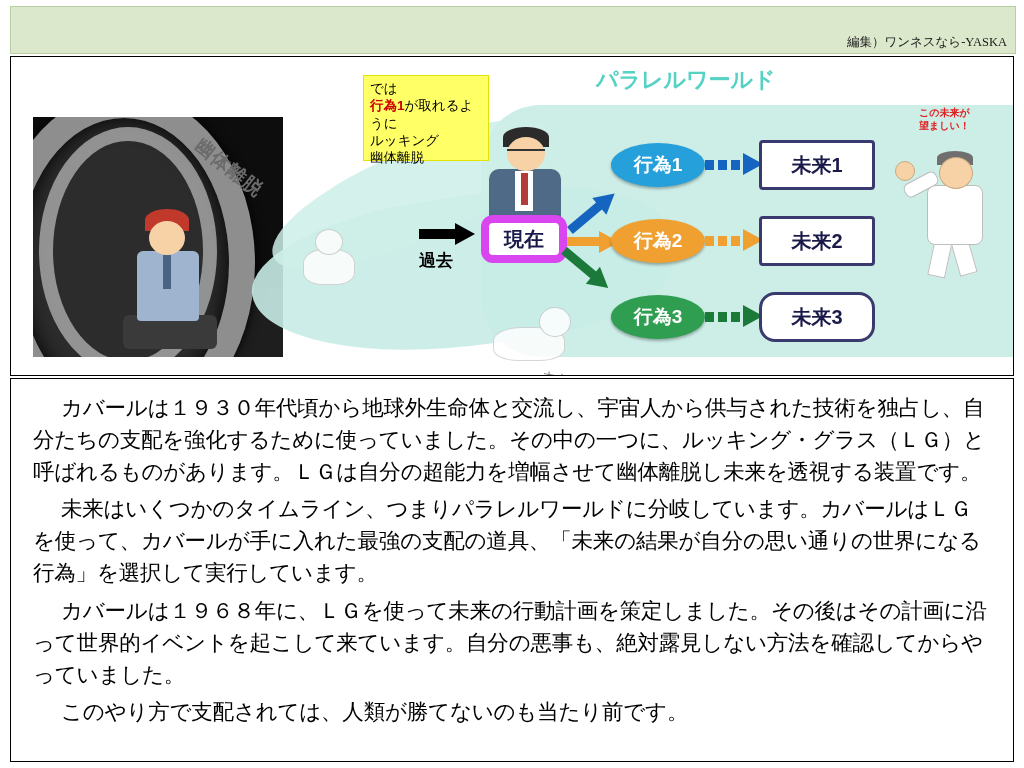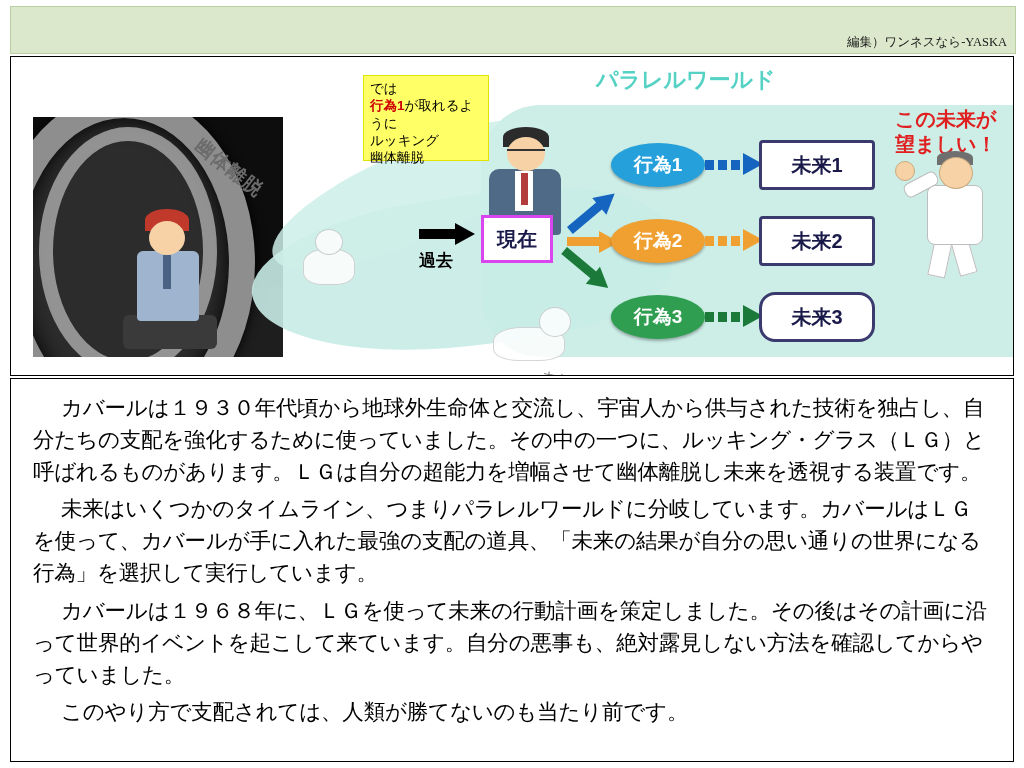--- a/index.html
+++ b/index.html
@@ -276,25 +276,25 @@
     top: 192px;
     font-size: 17px;
     font-weight: bold;
     color: #000;
     white-space: nowrap;
   }
   .node-genzai {
     position: absolute;
     left: 470px;
     top: 158px;
-    width: 72px;
+    width: 86px;
     height: 48px;
     background: #ffffff;
-    border: 3px solid #d946ef;
-    border-radius: 0;
+    border: 8px solid #d946ef;
+    border-radius: 12px;
     display: flex;
     align-items: center;
     justify-content: center;
     font-size: 20px;
     font-weight: bold;
     color: #1a1a4a;
     box-sizing: border-box;
   }
   
   .act {
@@ -364,23 +364,23 @@
   .d2 .hd2 { border-left: 20px solid #f0a030; }
   .d3 { left: 694px; top: 249px; }
   .d3 .d { background: #1b7a3a; }
   .d3 .hd2 { border-left: 20px solid #1b7a3a; }
   .dsh-a { left: 0; }
   .dsh-b { left: 13px; }
   .dsh-c { left: 26px; }
   
   .wish {
     position: absolute;
-    left: 884px;
+    left: 908px;
     top: 50px;
-    font-size: 20px;
+    font-size: 10px;
     font-weight: bold;
     color: #e02020;
     line-height: 1.25;
     white-space: nowrap;
   }
   .pointer-man {
     position: absolute;
     left: 898px;
     top: 90px;
     width: 84px;

